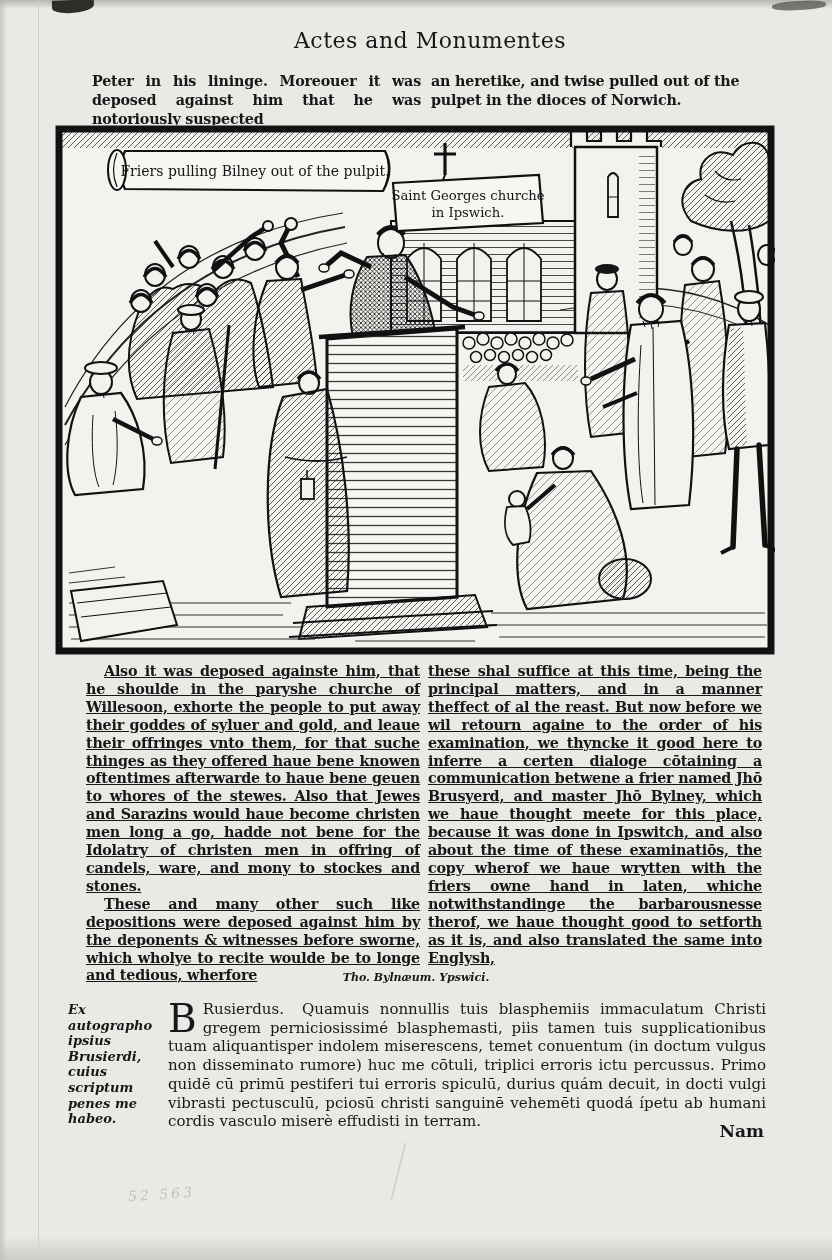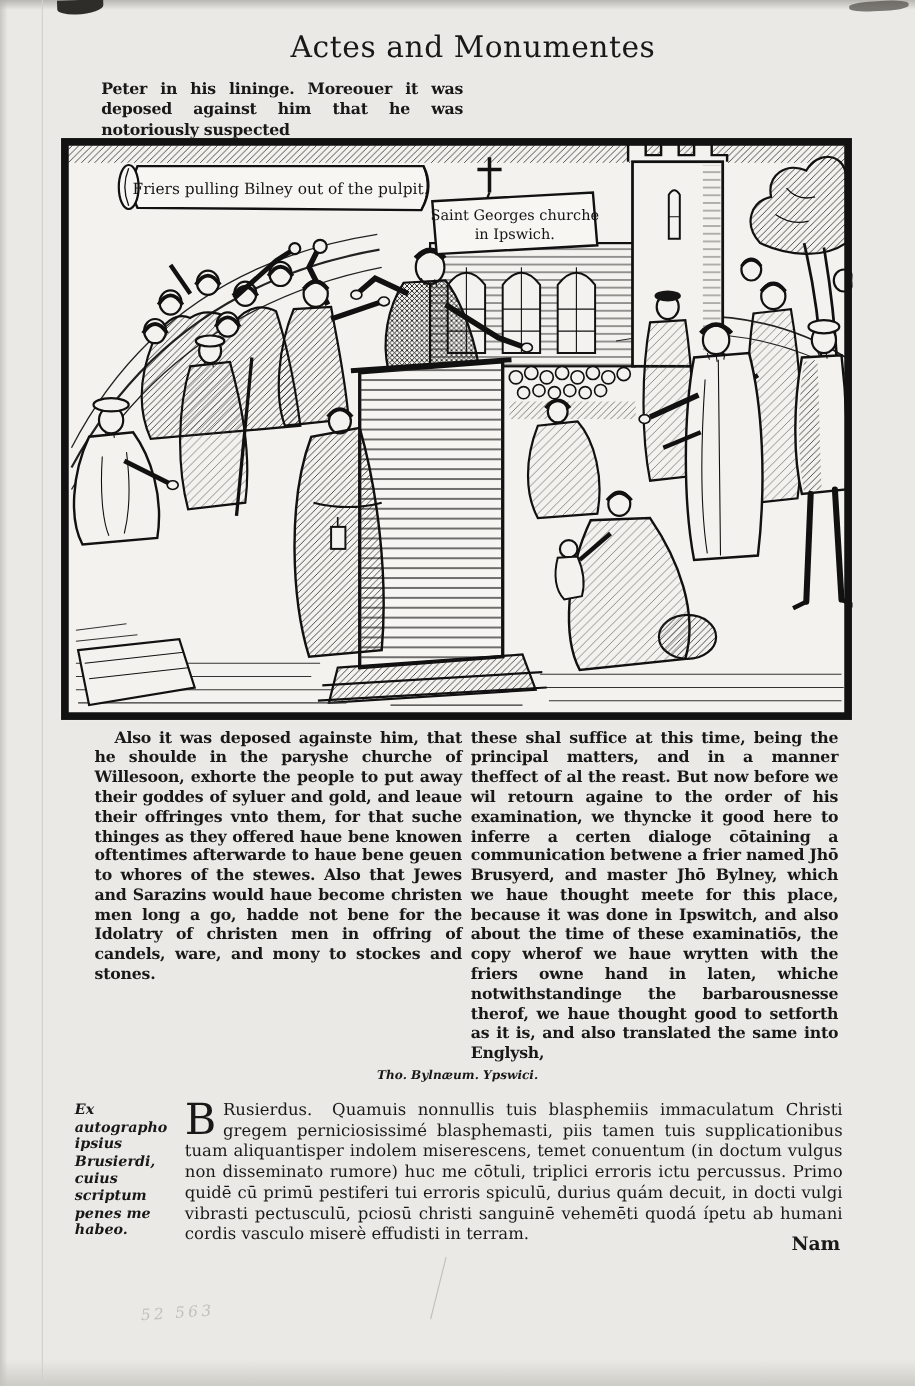--- a/index.html
+++ b/index.html
@@ -14,32 +14,32 @@
                background:linear-gradient(rgba(234,233,229,0),#c6c4bf);opacity:.8;}
   .crease{position:absolute;left:38px;top:0;width:1px;height:1260px;background:#d2d0cb;}
   .blot-tl{position:absolute;left:52px;top:0;width:42px;height:13px;background:#2e2d2a;
            border-radius:0 0 60% 40%;transform:rotate(-2deg);}
   .blot-tr{position:absolute;left:772px;top:1px;width:54px;height:9px;background:#55534e;
            border-radius:40%;transform:rotate(-3deg);opacity:.75;}
   .pencil-line{position:absolute;left:398px;top:1142px;width:1px;height:58px;background:#a9a7a1;
                transform:rotate(14deg);opacity:.65;}
 
   .title{position:absolute;left:100px;top:28px;width:660px;text-align:center;
-         font-size:27px;letter-spacing:.5px;}
-  .intro{position:absolute;left:92px;top:72px;width:668px;display:flex;gap:10px;flex-direction:column;}
+         font-size:22px;letter-spacing:.5px;}
+  .intro{position:absolute;left:92px;top:72px;width:668px;display:flex;gap:10px;}
   .intro .col{width:329px;font-weight:700;font-size:14.3px;line-height:19px;
               text-align:justify;letter-spacing:-0.2px;}
   .intro .col.right{text-align:left;}
 
   .woodcut{position:absolute;left:55px;top:125px;width:720px;height:530px;}
 
   .maincols{position:absolute;left:86px;top:663px;width:676px;display:flex;gap:8px;}
   .maincols .col{width:334px;font-weight:700;font-size:14.3px;line-height:17.9px;
                  text-align:justify;letter-spacing:-0.2px;}
-  .maincols p{margin:0;text-indent:18px;}
+  .maincols p{margin:0;text-indent:18px;text-decoration:underline;}
 
   .dlg-head{position:absolute;left:80px;top:938px;width:672px;text-align:center;
             font-style:italic;font-size:24px;letter-spacing:.3px;}
   .dlg-sub{position:absolute;left:80px;top:971px;width:672px;text-align:center;
            font-style:italic;font-weight:700;font-size:11px;}
 
   .margin-note{position:absolute;left:68px;top:1002px;width:106px;font-style:italic;
                font-weight:700;font-size:13px;line-height:15.6px;}
   .latin{position:absolute;left:168px;top:1000px;width:598px;font-size:15px;
          line-height:18.7px;text-align:justify;}
@@ -295,20 +295,21 @@
       <text x="413" y="92" font-size="13.2" text-anchor="middle">in Ipswich.</text>
     </g>
 
     <rect x="4" y="4" width="712" height="522" fill="none" stroke="#121212" stroke-width="7"></rect>
   </svg>
   </div>
 
   <div class="maincols">
     <div class="col">
       <p>Also it was deposed againste him, that he shoulde in the paryshe churche of Willesoon, exhorte the people to put away their goddes of syluer and gold, and leaue their offringes vnto them, for that suche thinges as they offered haue bene knowen oftentimes afterwarde to haue bene geuen to whores of the stewes. Also that Jewes and Sarazins would haue become christen men long a go, hadde not bene for the Idolatry of christen men in offring of candels, ware, and mony to stockes and stones.</p>
+      <p>These and many other such like depositions were deposed against him by the deponents &amp; witnesses before sworne, which wholye to recite woulde be to longe and tedious, wherfore</p>
     </div>
     <div class="col">
       <p style="text-indent:0">these shal suffice at this time, being the principal matters, and in a manner theffect of al the reast. But now before we wil retourn againe to the order of his examination, we thyncke it good here to inferre a certen dialoge cōtaining a communication betwene a frier named Jhō Brusyerd, and master Jhō Bylney, which we haue thought meete for this place, because it was done in Ipswitch, and also about the time of these examinatiōs, the copy wherof we haue wrytten with the friers owne hand in laten, whiche notwithstandinge the barbarousnesse therof, we haue thought good to setforth as it is, and also translated the same into Englysh,</p>
     </div>
   </div>
 
   <div class="dlg-sub">Tho. Bylnæum. Ypswici.</div>
 
   <div class="margin-note">Ex autographo ipsius Brusierdi, cuius scriptum penes me habeo.</div>
 

